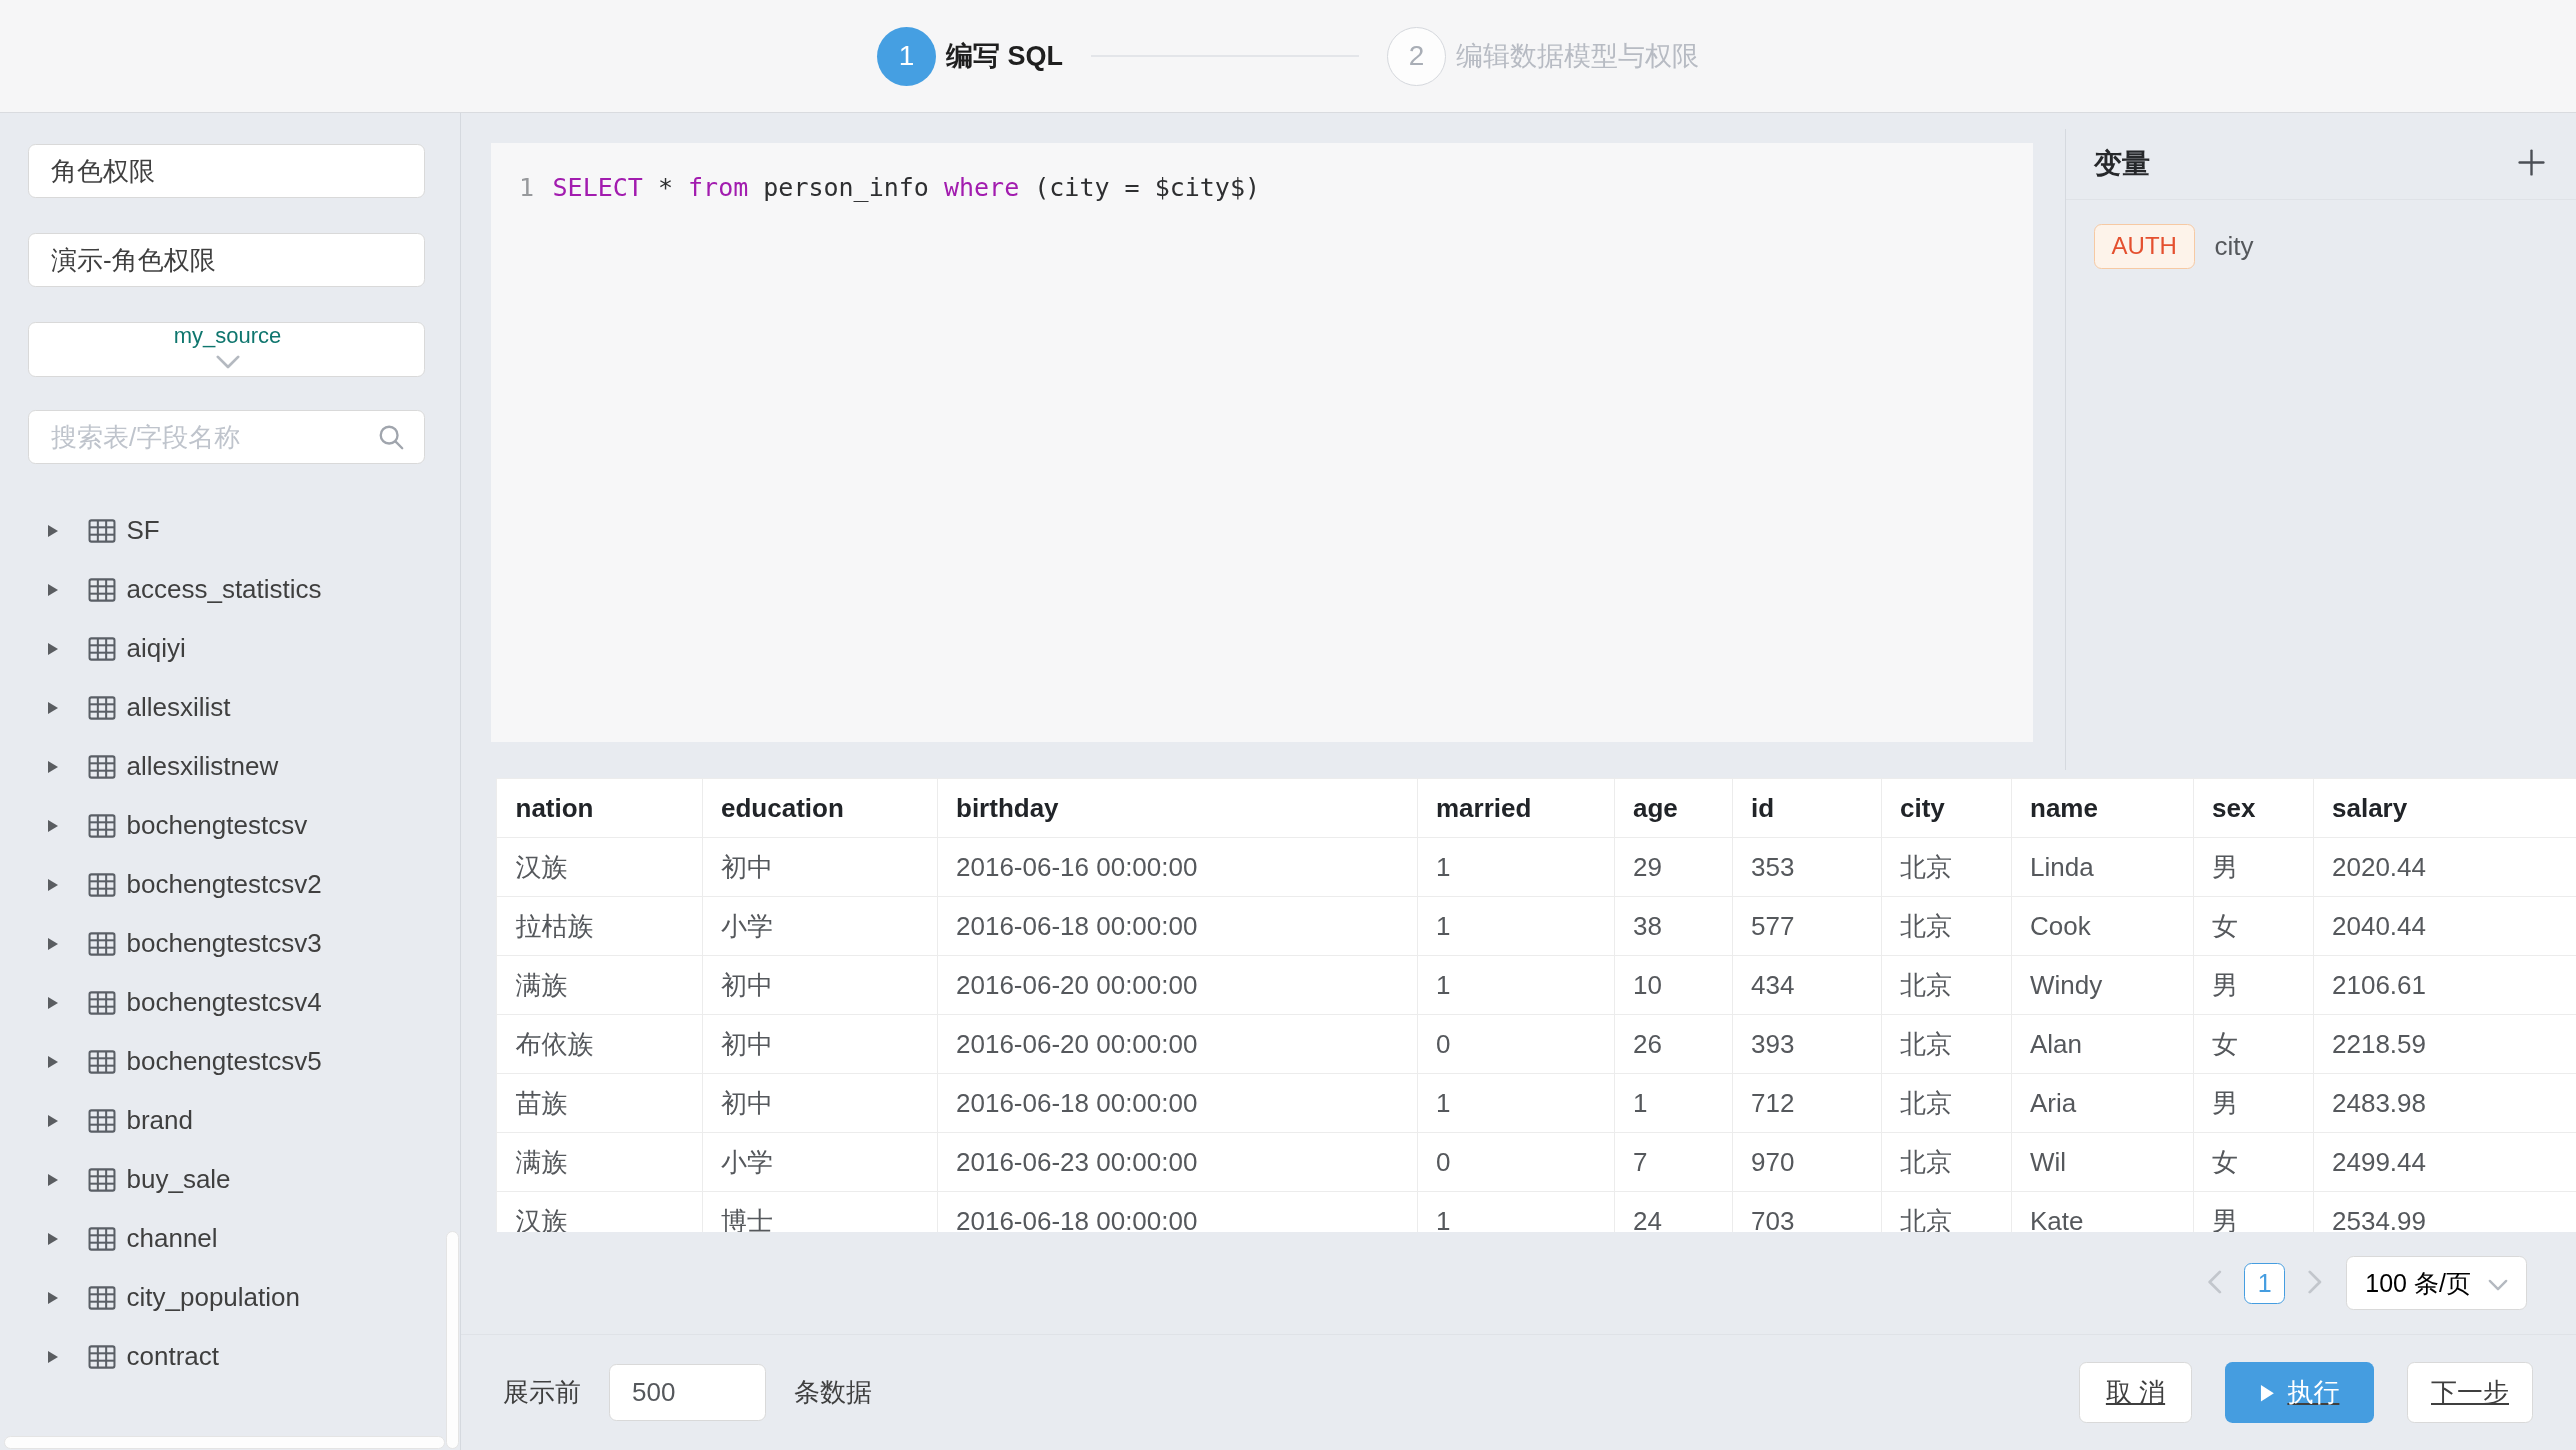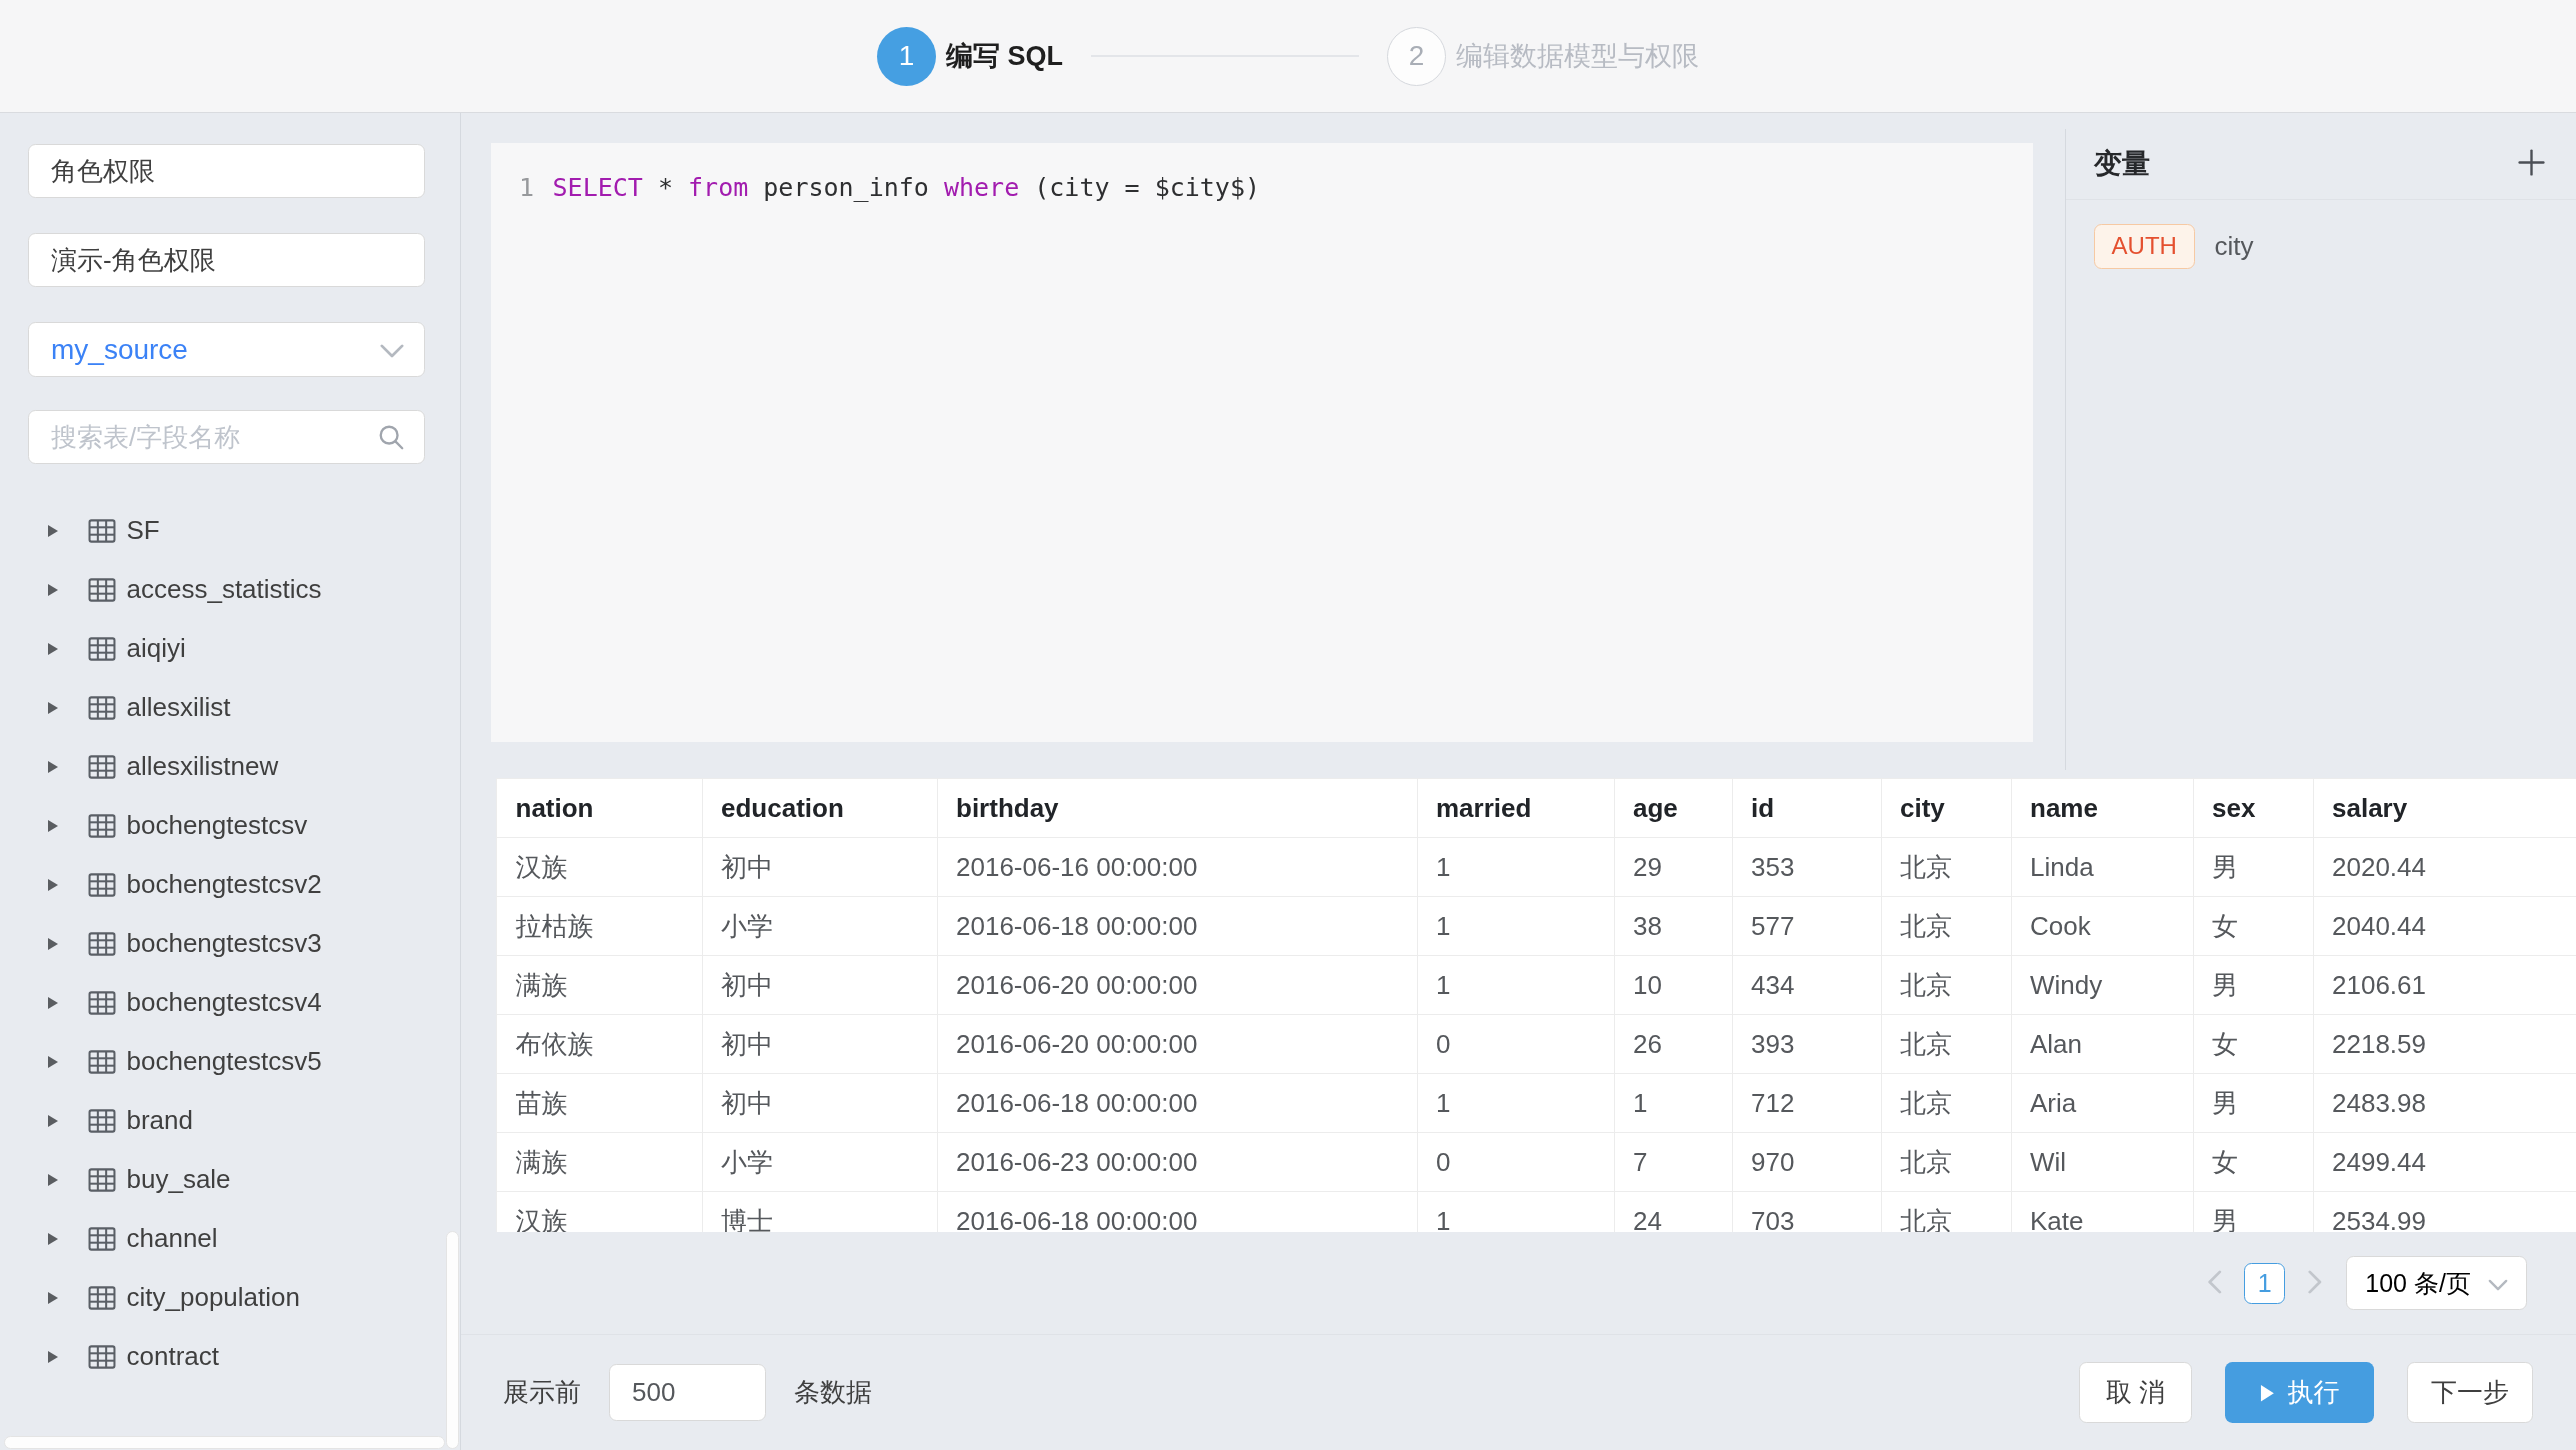--- a/index.html
+++ b/index.html
@@ -28,21 +28,21 @@
 
   
   .sidebar { width:461px; flex:0 0 auto; border-right:0.9px solid #d5d9df; box-sizing:border-box;
              padding-top:31px; position:relative; overflow:hidden; }
   .side-field { display:block; width:397px; height:54px; margin:0 28px 35px 28px; box-sizing:border-box;
                 background:#fff; border:0.9px solid #d9d9d9; border-radius:7.4px; font-size:26px;
                 padding:0 22px; color:#3f3f3f; outline:none;
                 font-family:"Liberation Sans","DejaVu Sans",sans-serif; }
   .side-box { width:397px; height:55px; margin:0 28px 33px 28px; box-sizing:border-box; background:#fff;
               border:0.9px solid #d9d9d9; border-radius:7.4px; display:flex; align-items:center;
-              padding:0 20px 0 22px; font-size:28px; color:#3b82f6; }
+              padding:0 20px 0 22px; font-size:22px; color:#0f766e;flex-direction:column; }
   .side-box .grow { flex:1; }
   .search-wrap { position:relative; width:397px; margin:0 28px; }
   .search-wrap input { margin:0; width:397px; }
   .search-wrap input::placeholder { color:#bfc4cc; }
   .search-icon-abs { position:absolute; right:20px; top:13px; }
 
   .tree { margin-top:37px; }
   .tree-item { height:59px; display:flex; align-items:center; padding-left:48px; font-size:26px; color:#3f3f3f; cursor:default; }
   .caret { width:0; height:0; border-left:10px solid #5a5d61; border-top:6.5px solid transparent;
            border-bottom:6.5px solid transparent; flex:0 0 auto; }
@@ -94,21 +94,21 @@
              align-items:center; padding:0 18.5px; font-size:25px; color:#000000; gap:16.6px;
              box-sizing:border-box; cursor:pointer; }
 
   
   .footer { height:116px; flex:0 0 auto; border-top:0.9px solid #dfe2e7; display:flex; align-items:center;
             padding:0 43px 0 42px; box-sizing:border-box; }
   .footer-left { flex:1; display:flex; align-items:center; gap:28px; font-size:26px; color:#3f3f3f; }
   .limit-input { width:157px; height:57px; border:0.9px solid #d9d9d9; border-radius:7.4px; background:#fff;
                  font-size:26px; padding:9px 22px; box-sizing:border-box; color:#55585c; outline:none;
                  font-family:"Liberation Sans","DejaVu Sans",sans-serif; }
-  .footer-btns { display:flex; gap:33px; }
+  .footer-btns { display:flex; gap:33px;text-decoration:underline; }
   .btn { height:61px; border-radius:7.4px; font-size:26px; display:flex; align-items:center;
          justify-content:center; box-sizing:border-box; cursor:pointer; }
   .btn-plain { background:#fff; border:0.9px solid #d9d9d9; color:#3f3f3f; }
   .btn-cancel { width:113px; }
   .btn-next { width:126px; }
   .btn-run { width:149px; background:#459de0; color:#fff; border:none; gap:13px; }
 </style>
 </head>
 <body>
 

